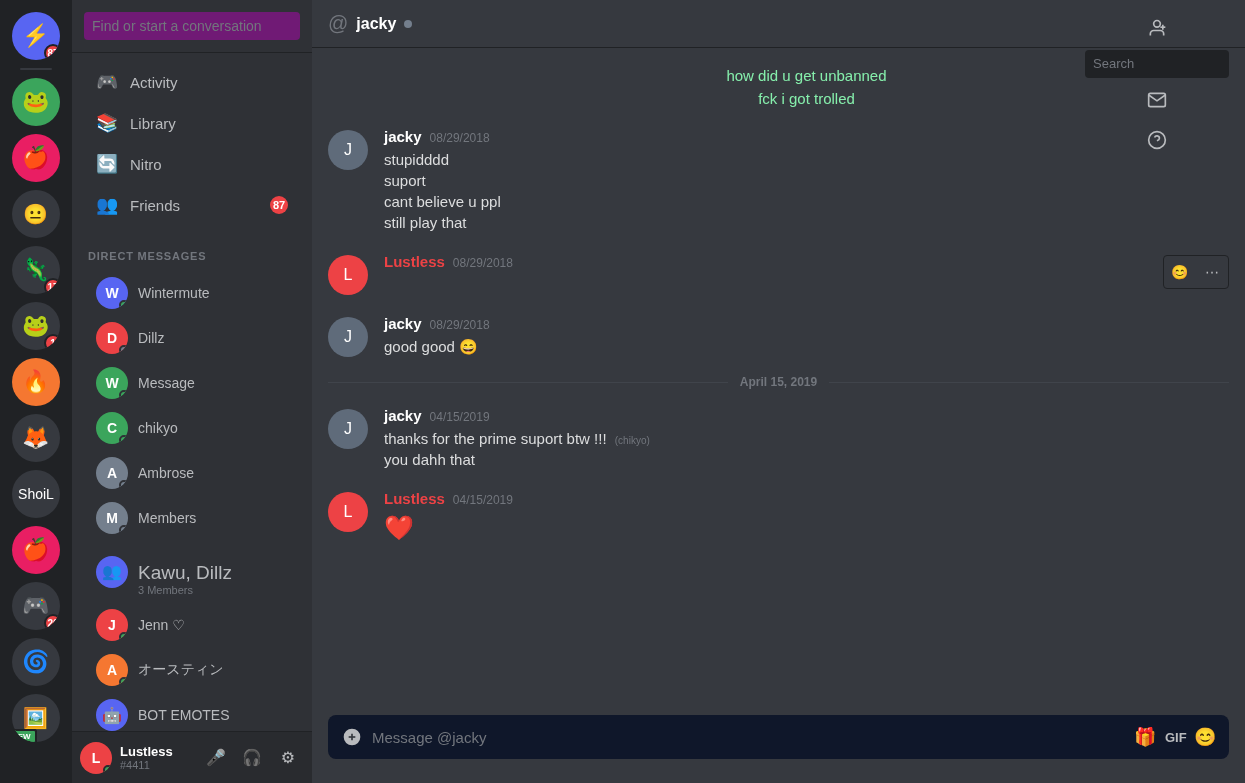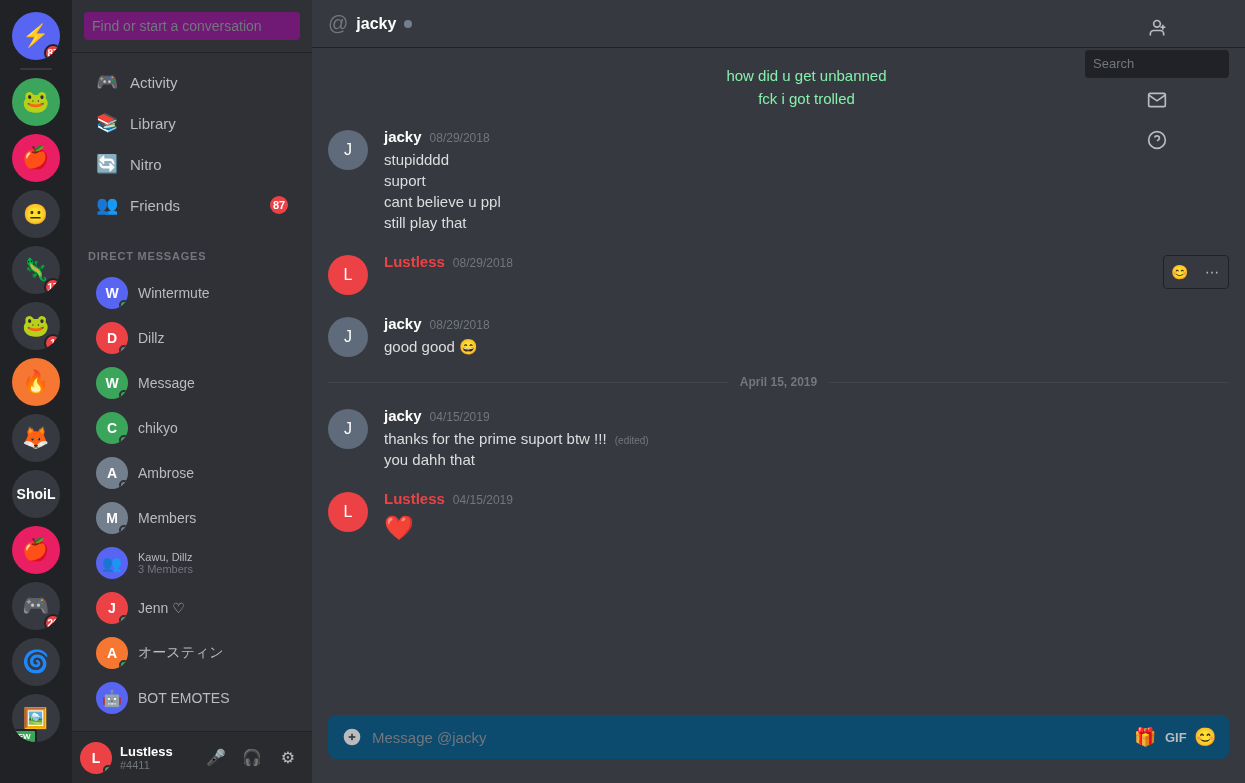--- a/index.html
+++ b/index.html
@@ -176,21 +176,21 @@
       right: -1px;
       width: 10px;
       height: 10px;
       border-radius: 50%;
       border: 2px solid #2f3136;
     }
     .status-online { background: #3ba55c; }
     .status-offline { background: #747f8d; }
 
     .dm-item-info { display: flex; flex-direction: column; }
-    .dm-item-name { font-size: 11px; font-weight: 500; }
+    .dm-item-name { font-size: 19px; font-weight: 500; margin-top: 15px; }
     .dm-item-sub { font-size: 11px; color: #72767d; }
 
     
     .user-panel {
       height: 52px;
       background: #292b2f;
       display: flex;
       align-items: center;
       padding: 0 8px;
       gap: 8px;
@@ -379,21 +379,21 @@
       color: #b9bbbe;
       font-size: 14px;
     }
 
     
     .chat-input-area {
       padding: 0 16px 24px;
       flex-shrink: 0;
     }
     .chat-input-box {
-      background: #0c4a6e;
+      background: #0f172a;
       border-radius: 8px;
       display: flex;
       align-items: center;
       padding: 0 12px;
       min-height: 44px;
       gap: 8px;
     }
     .input-add-btn {
       color: #b9bbbe;
       font-size: 22px;
@@ -455,21 +455,21 @@
   <div class="server-icon" style="background:#36393f; font-size:22px; position:relative;">
     🦎
     <div class="badge">17</div>
   </div>
   <div class="server-icon" style="background:#36393f; font-size:22px; position:relative;">
     🐸
     <div class="badge">1</div>
   </div>
   <div class="server-icon" style="background:#f57731; font-size:22px;">🔥</div>
   <div class="server-icon" style="background:#36393f; font-size:22px;">🦊</div>
-  <div class="server-icon" style="background:#36393f; font-size:14px; font-weight:bold; color:#fff;">ShoiL</div>
+  <div class="server-icon" style="background:#36393f; font-size:14px; font-weight:normal; color:#fff;">ShoiL</div>
   <div class="server-icon" style="background:#e91e63; font-size:22px;">🍎</div>
   <div class="server-icon" style="background:#36393f; font-size:22px; position:relative;">
     🎮
     <div class="badge">26</div>
   </div>
   <div class="server-icon" style="background:#36393f; font-size:22px;">🌀</div>
   <div class="server-icon new-badge" style="background:#36393f; font-size:20px; position:relative;">
     🖼️
     <span style="position:absolute; bottom:-2px; left:-4px; background:#3ba55c; color:white; font-size:8px; font-weight:bold; padding:1px 3px; border-radius:3px; border:2px solid #202225;">NEW</span>
   </div>
@@ -708,21 +708,21 @@
       <div class="date-divider-line"></div>
     </div>
 
     <div class="message-group">
       <div class="message-avatar" style="background:#5f6b7a;">J</div>
       <div class="message-content">
         <div class="message-header">
           <span class="message-author">jacky</span>
           <span class="message-timestamp">04/15/2019</span>
         </div>
-        <div class="message-text">thanks for the prime suport btw !!! <span class="edited-tag">(edited)</span></div>
+        <div class="message-text">thanks for the prime suport btw !!! <span class="edited-tag">(chikyo)</span></div>
         <div class="message-text">you dahh that</div>
       </div>
     </div>
 
     <div class="message-group" style="margin-top:16px;">
       <div class="message-avatar" style="background:#ed4245;">L</div>
       <div class="message-content">
         <div class="message-header">
           <span class="message-author red">Lustless</span>
           <span class="message-timestamp">04/15/2019</span>

